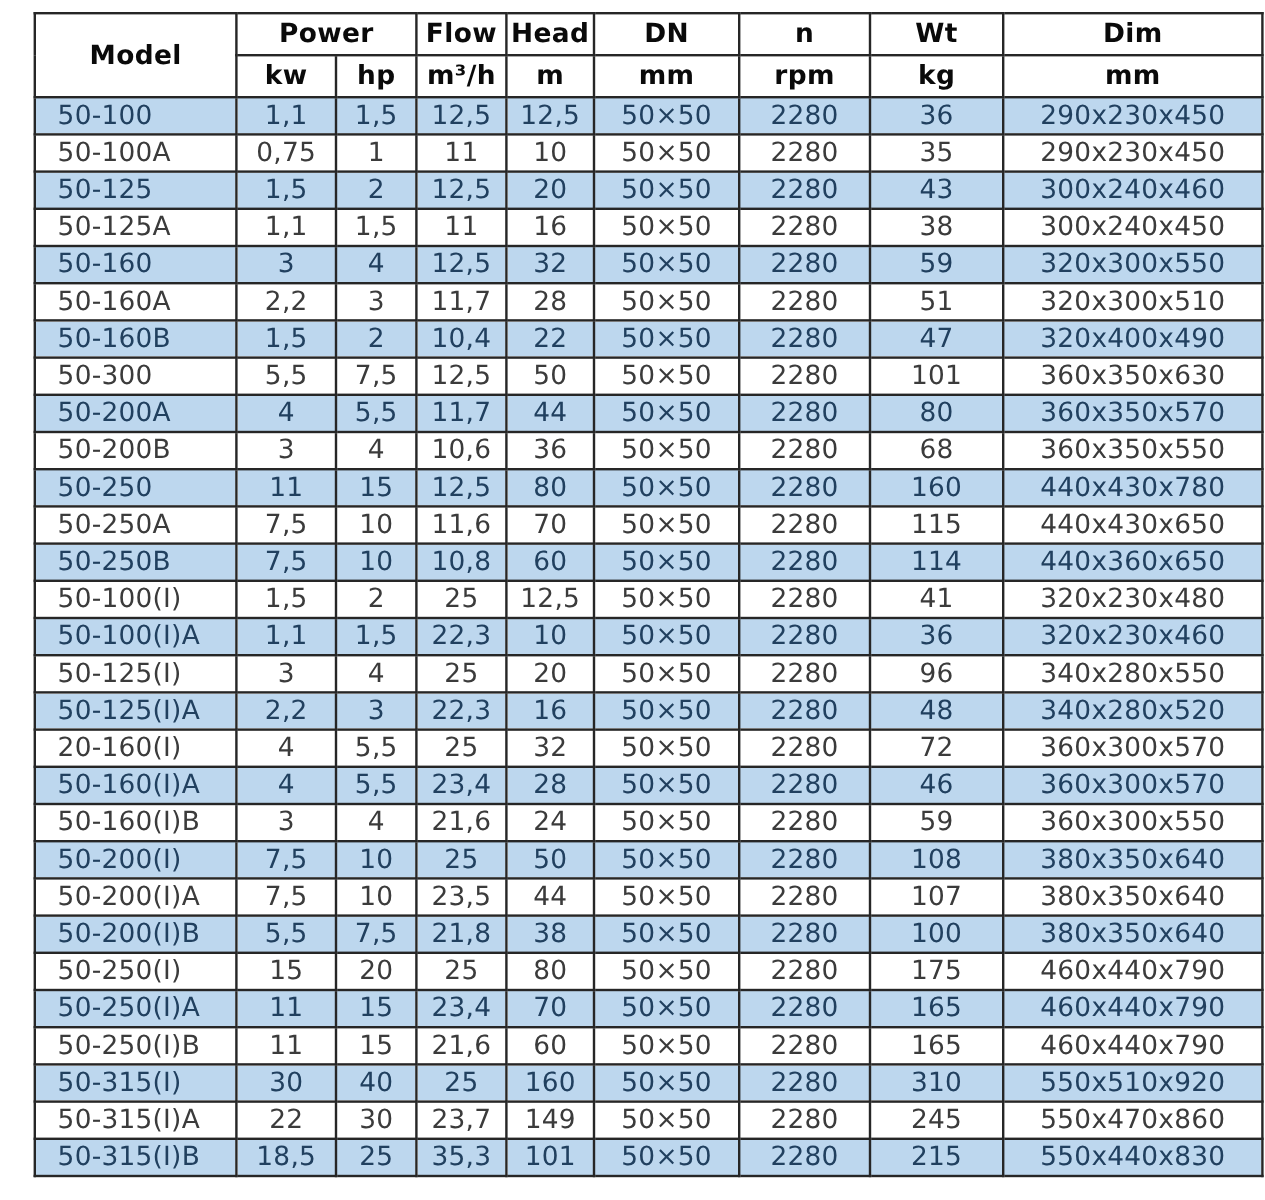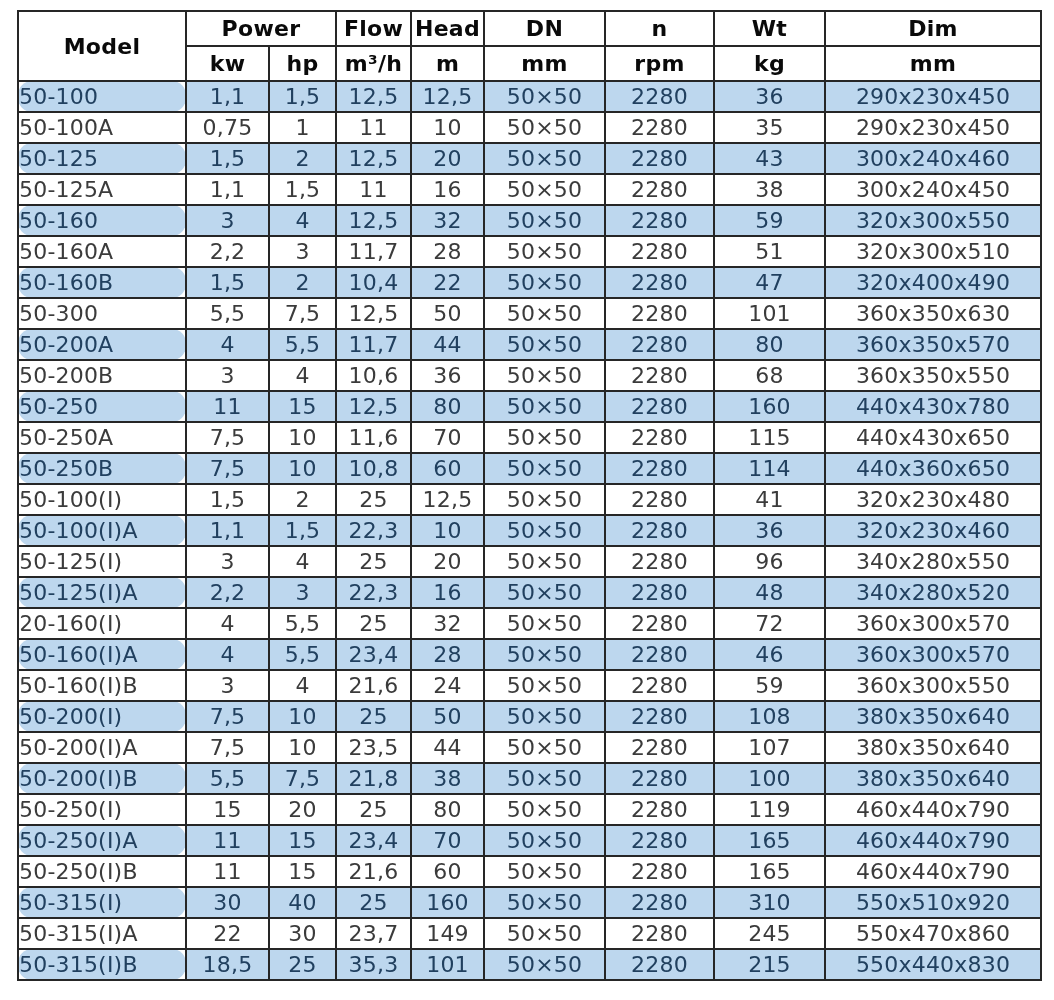--- a/index.html
+++ b/index.html
@@ -12,21 +12,21 @@
   *{box-sizing:border-box;margin:0;padding:0;}
   html,body{background:#ffffff;}
   body{
     width:1054px;height:1000px;
     position:relative;
     font-family:"DejaVu Sans","Liberation Sans",sans-serif;
     overflow:hidden;
   }
   table{
     position:absolute;
-    left:17px;top:10px;
+    left:28px;top:10px;
     width:1023px;
     border-collapse:collapse;
     table-layout:fixed;
   }
   th,td{
     border:2px solid var(--border);
     text-align:center;
     vertical-align:middle;
     overflow:hidden;
     white-space:nowrap;
@@ -40,22 +40,21 @@
     letter-spacing:0.3px;
   }
   tbody td{
     font-size:22px;
     height:31px;
     color:var(--text-plain);
     letter-spacing:0.2px;
   }
   tbody td:first-child{
     text-align:left;
-    padding-left:0;
-    border-radius:14px;
+    padding-left:18px;
   }
   tbody tr.shaded{background:var(--shade);}
   tbody tr.shaded td{color:var(--text-shaded);}
   col.c-model{width:168px;}
   col.c-kw{width:83px;}
   col.c-hp{width:67px;}
   col.c-flow{width:75px;}
   col.c-head{width:73px;}
   col.c-dn{width:121px;}
   col.c-n{width:109px;}
@@ -354,21 +353,21 @@
         <td>380x350x640</td>
       </tr>
       <tr>
         <td>50-250(I)</td>
         <td>15</td>
         <td>20</td>
         <td>25</td>
         <td>80</td>
         <td>50×50</td>
         <td>2280</td>
-        <td>119</td>
+        <td>175</td>
         <td>460x440x790</td>
       </tr>
       <tr class="shaded">
         <td>50-250(I)A</td>
         <td>11</td>
         <td>15</td>
         <td>23,4</td>
         <td>70</td>
         <td>50×50</td>
         <td>2280</td>

